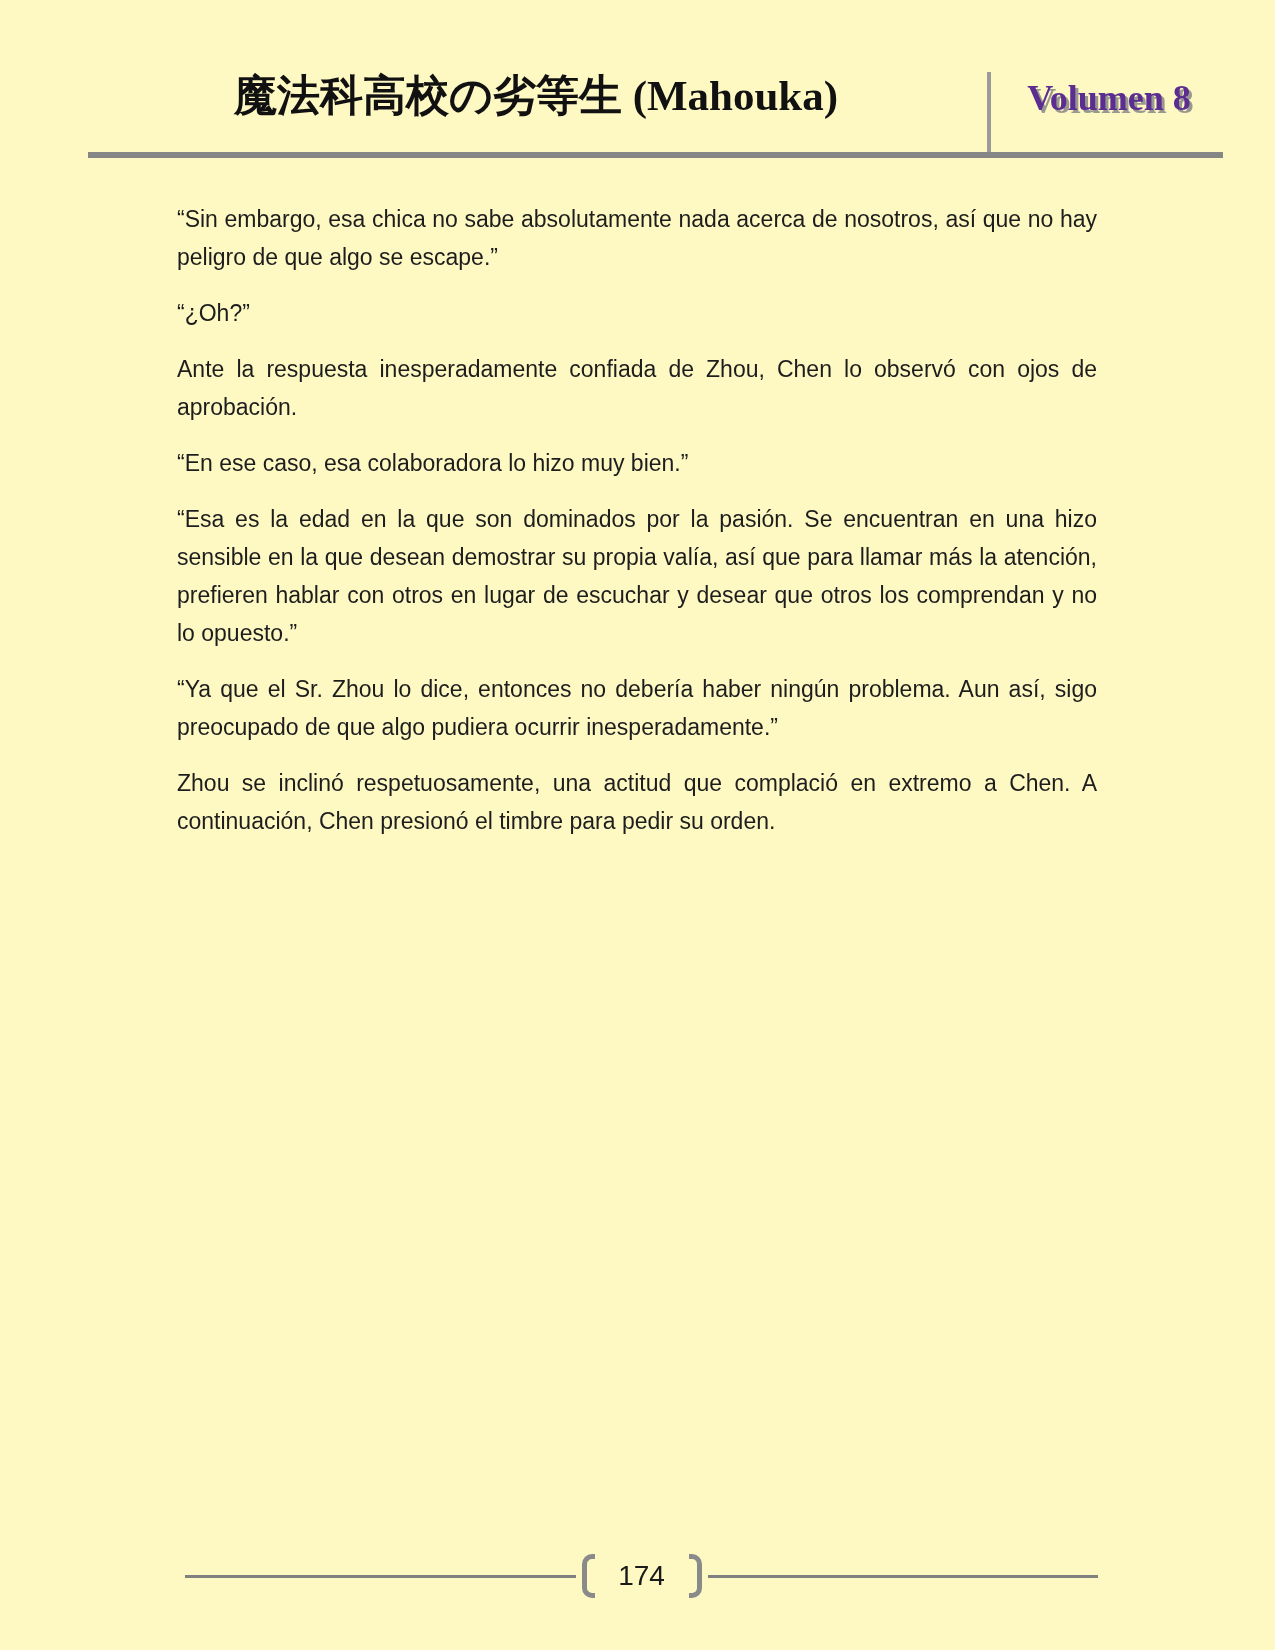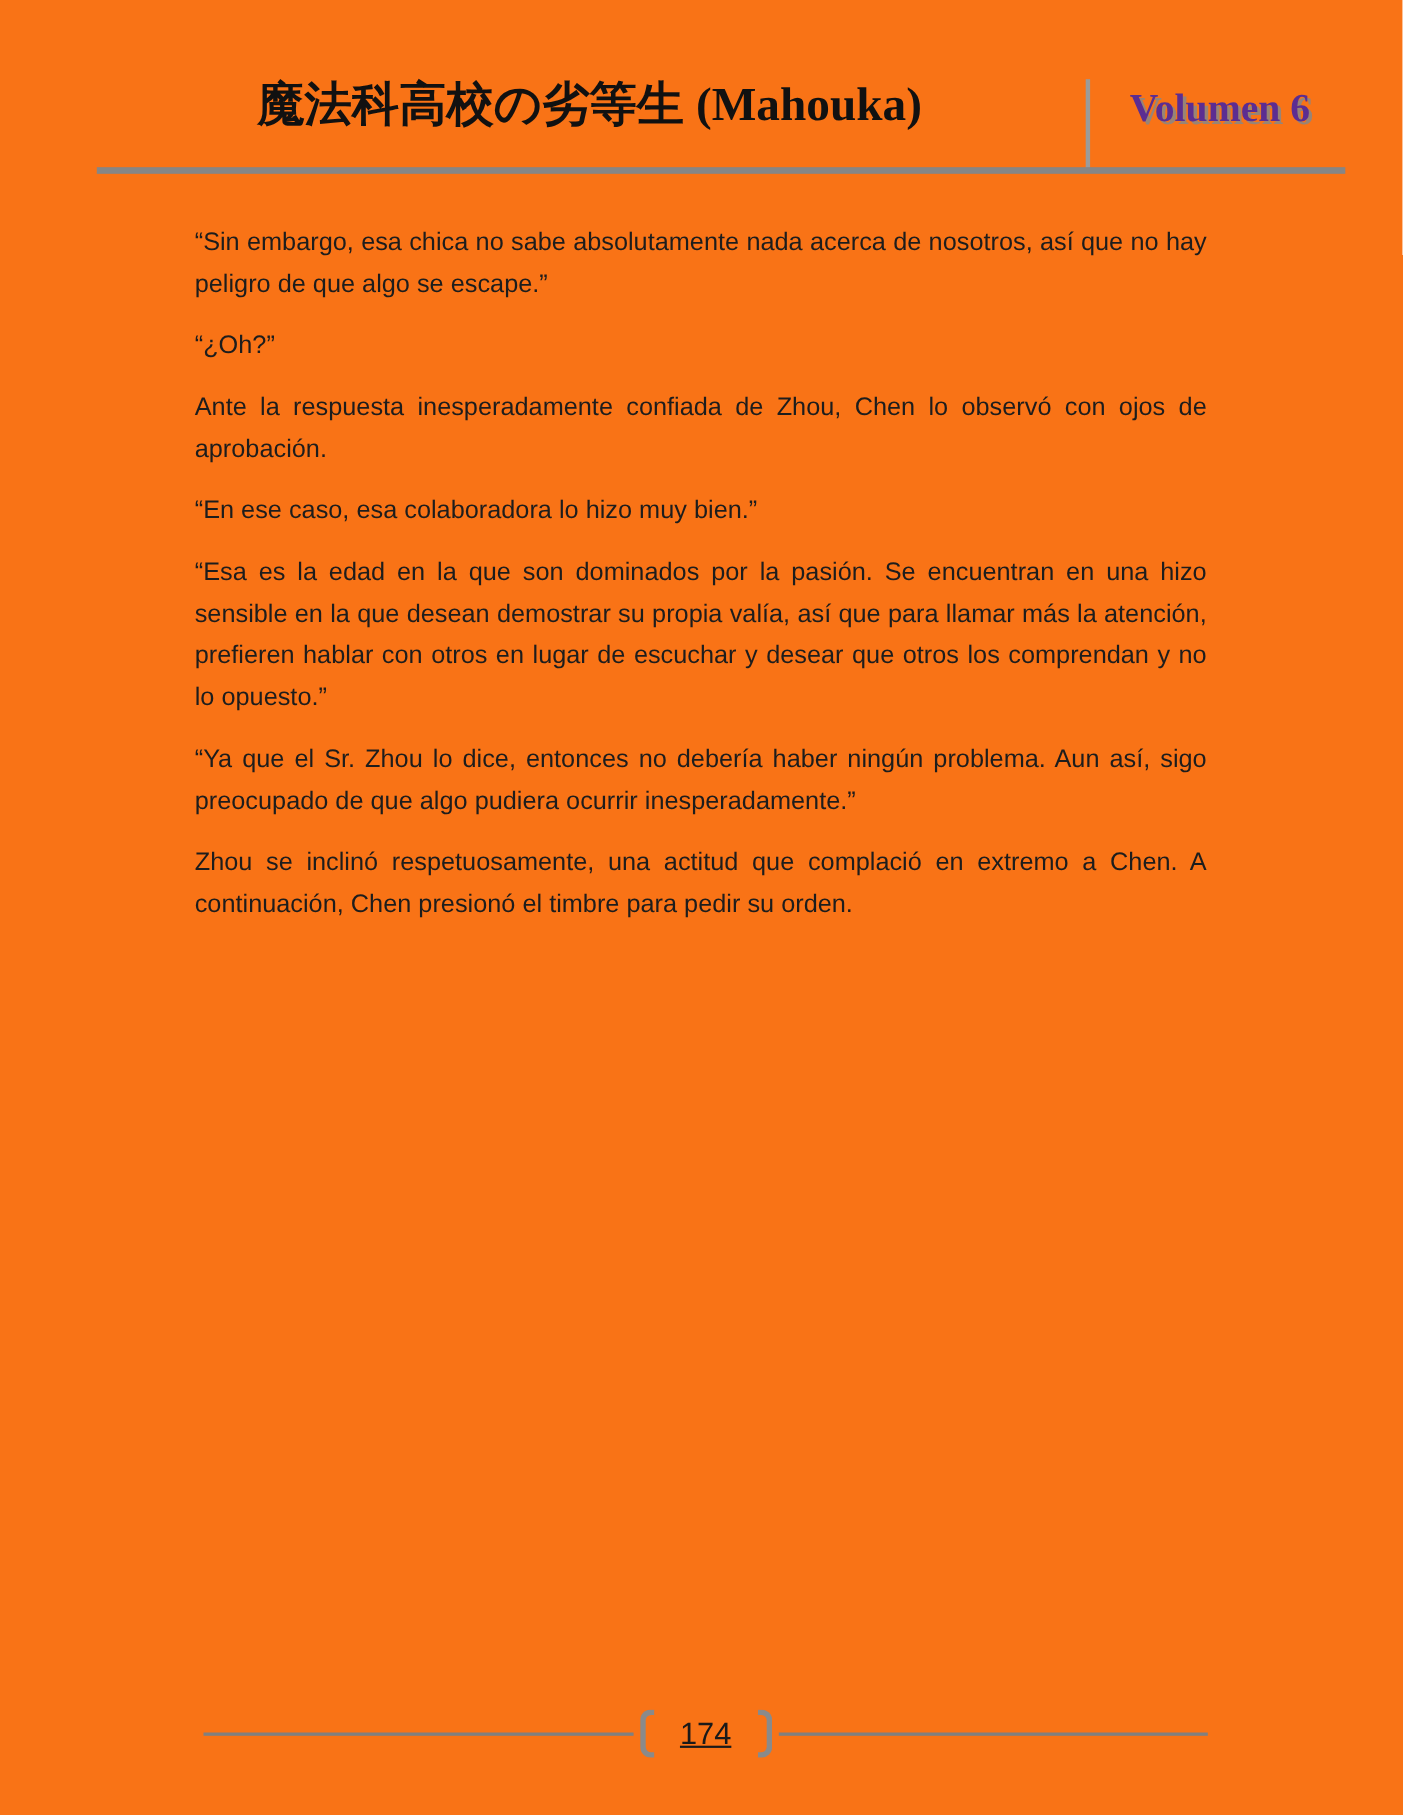--- a/index.html
+++ b/index.html
@@ -1,19 +1,19 @@
 <!DOCTYPE html>
 <html lang="es"><head>
 <meta charset="utf-8">
 <style>
   html,body { margin:0; padding:0; background:#ffffff; }
   .page {
     position:relative;
     width:1275px; height:1650px;
-    background:#f97316;
+    background:#fef9c3;
     overflow:hidden;
     font-family:"Liberation Sans", sans-serif;
   }
 
   
   .header-title {
     position:absolute;
     left:88px; top:66px; width:896px;
     text-align:center;
     font-family:"Liberation Serif","DejaVu Serif",serif;
@@ -93,33 +93,32 @@
     border-bottom-right-radius:10px;
     margin-right:6px;
   }
   .page-number {
     flex:0 0 auto;
     min-width:62px;
     padding:0 16px;
     text-align:center;
     font-size:28px;
     color:#1a1a1a;
-    text-decoration:underline;
   }
 </style>
 </head>
 <body>
 
 <div class="page">
 
   <div class="header-title">魔法科高校の劣等生 (Mahouka)</div>
 
   <div class="header-divider"></div>
 
-  <div class="volume-label">Volumen 6</div>
+  <div class="volume-label">Volumen 8</div>
 
   <div class="header-rule"></div>
 
   <div class="body-text">
     <p>“Sin embargo, esa chica no sabe absolutamente nada acerca de nosotros, así que no hay peligro de que algo se escape.”</p>
     <p>“¿Oh?”</p>
     <p>Ante la respuesta inesperadamente confiada de Zhou, Chen lo observó con ojos de aprobación.</p>
     <p>“En ese caso, esa colaboradora lo hizo muy bien.”</p>
     <p>“Esa es la edad en la que son dominados por la pasión. Se encuentran en una hizo sensible en la que desean demostrar su propia valía, así que para llamar más la atención, prefieren hablar con otros en lugar de escuchar y desear que otros los comprendan y no lo opuesto.”</p>
     <p>“Ya que el Sr. Zhou lo dice, entonces no debería haber ningún problema. Aun así, sigo preocupado de que algo pudiera ocurrir inesperadamente.”</p>

